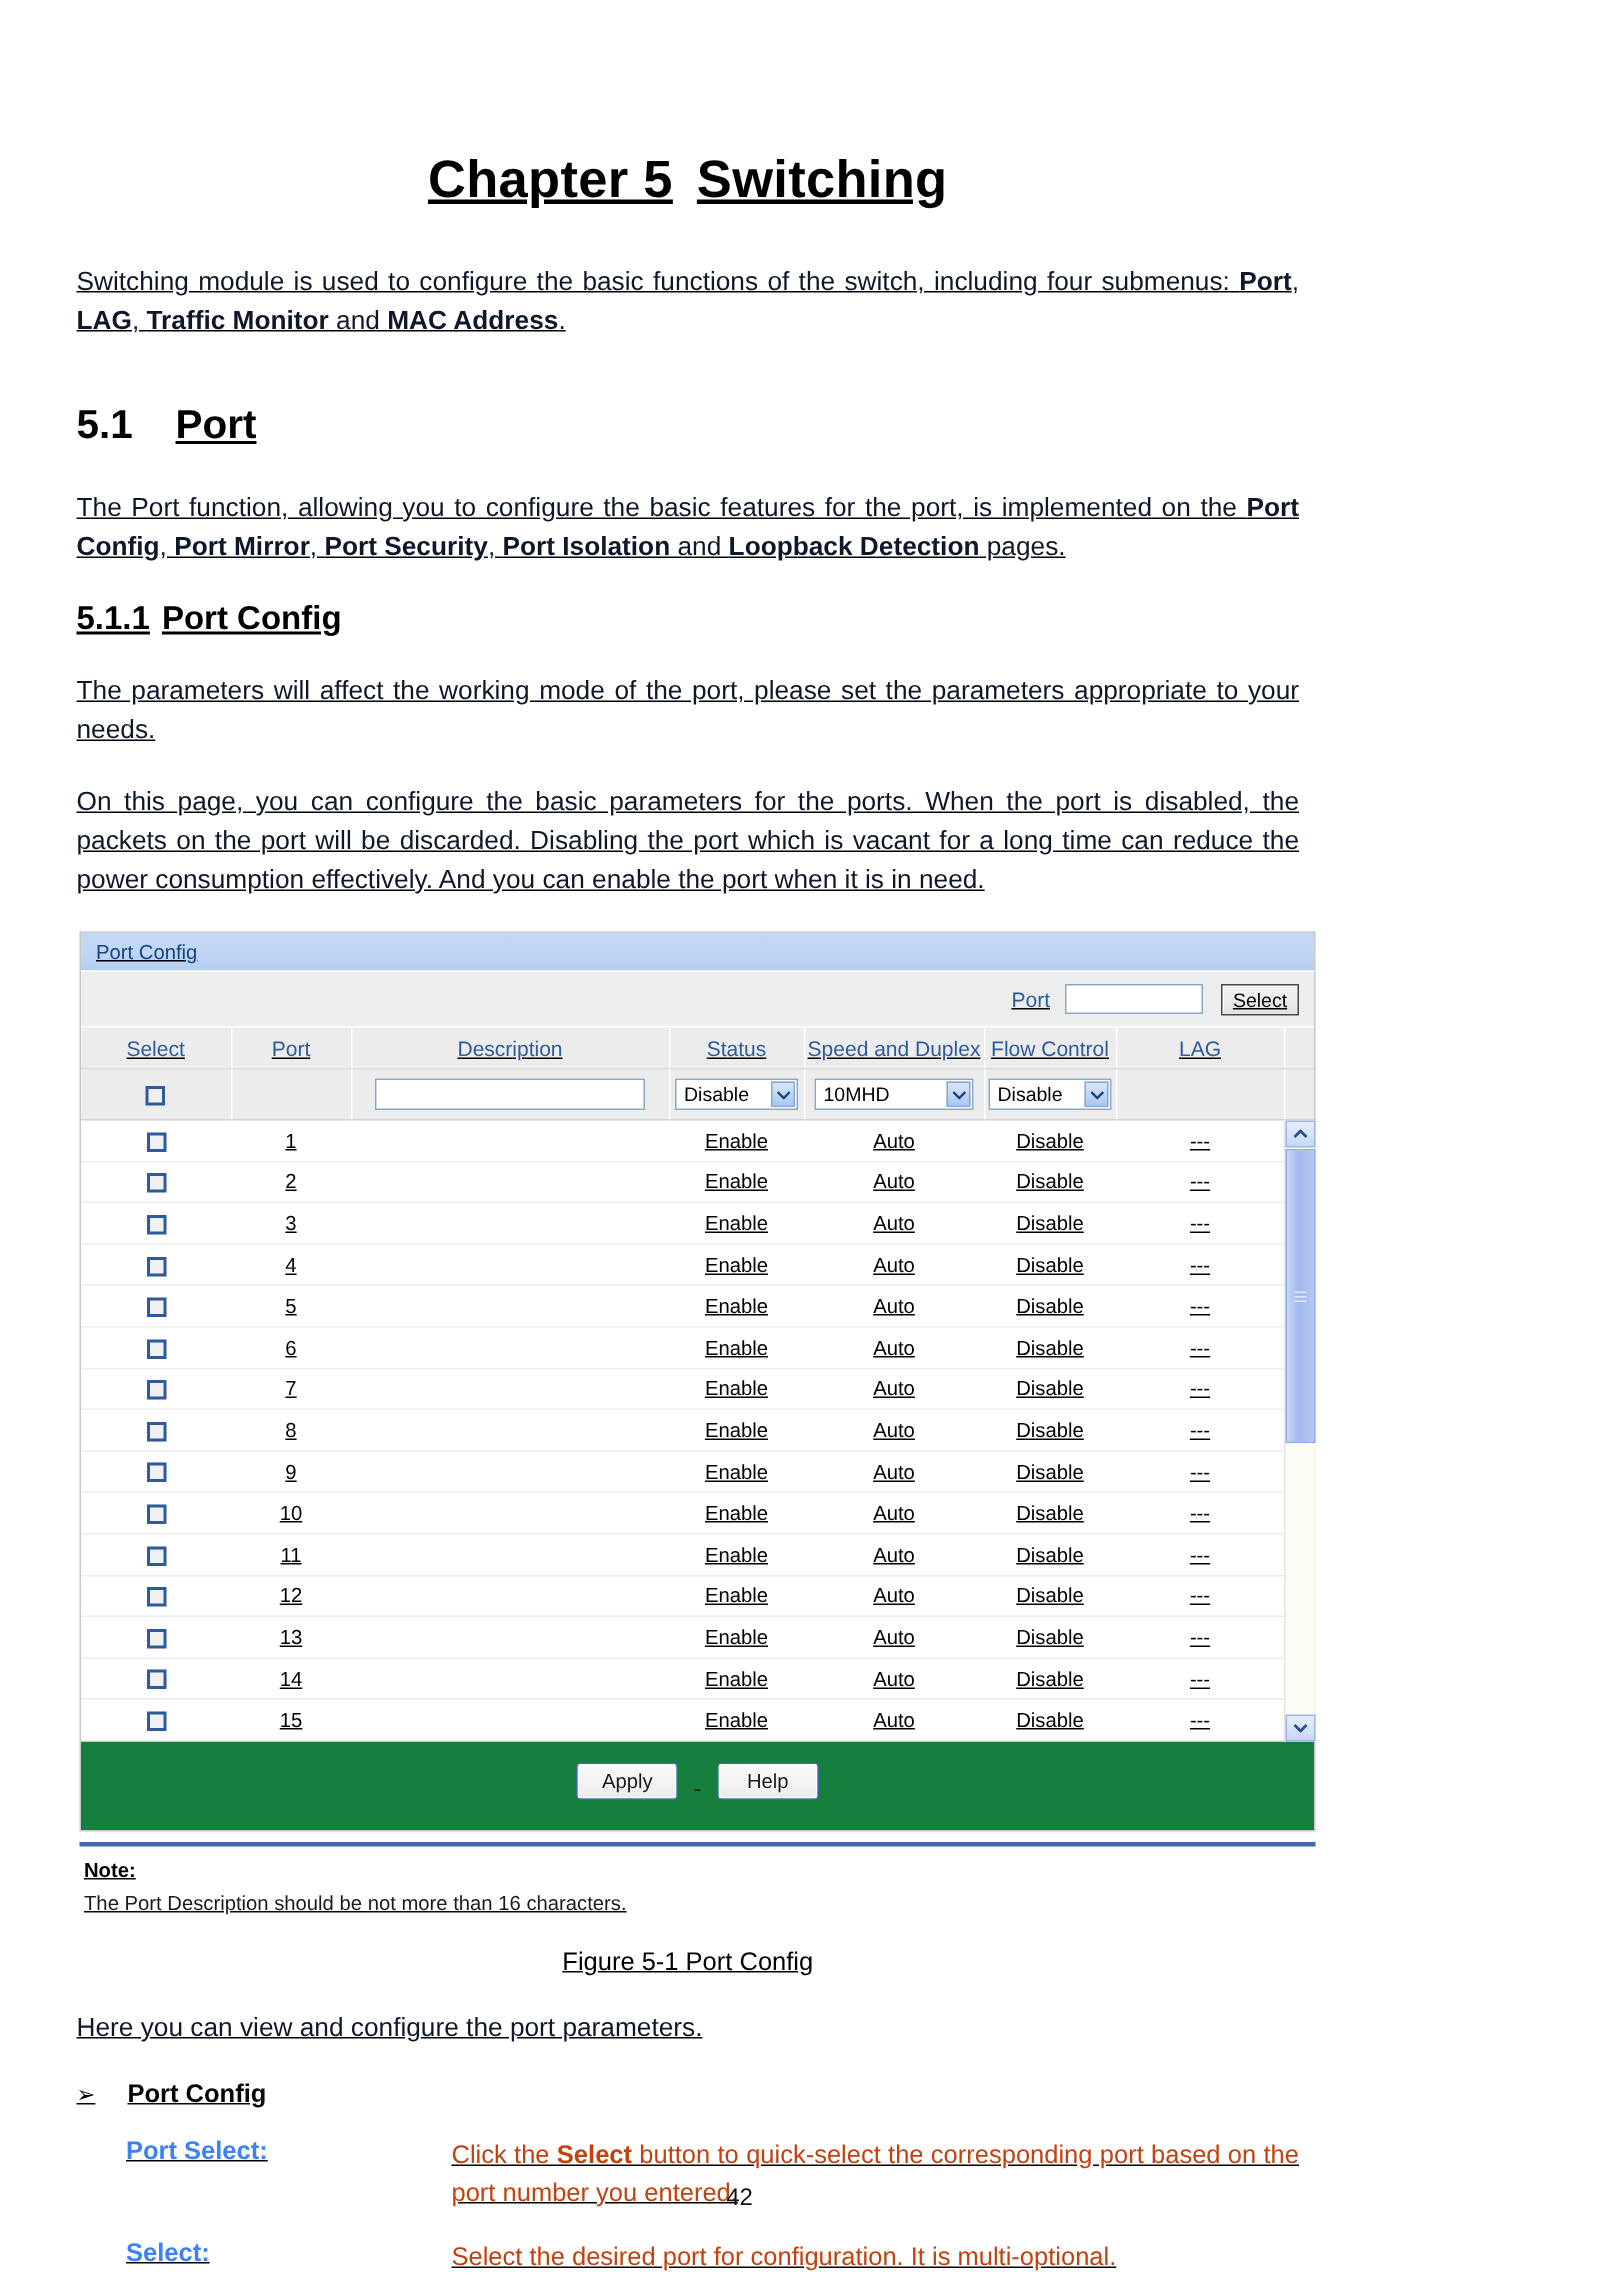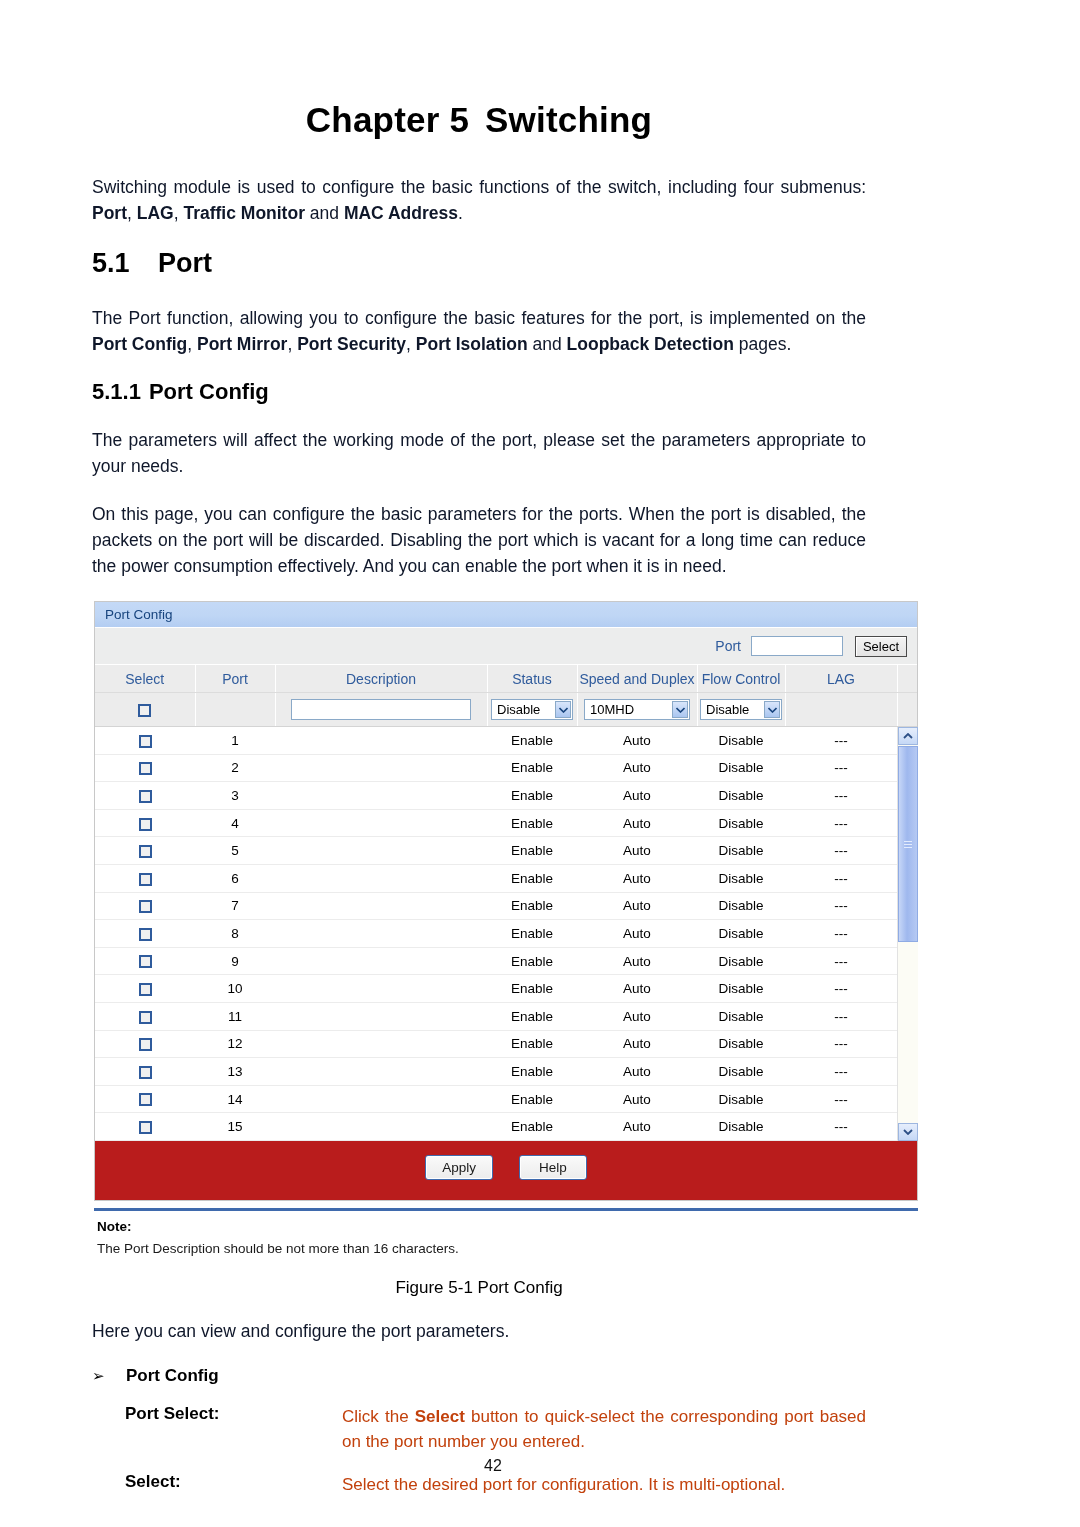--- a/index.html
+++ b/index.html
@@ -13,21 +13,22 @@
     font-family: "Liberation Sans", sans-serif;
     color: #000000;
     position: relative;
     overflow: hidden;
   }
   .page {
     position: relative;
     width: 986px;
     height: 1527px;
     box-sizing: border-box;
-    padding: 100px 120px 0 92px;
+    padding: 100px 120px 0 51px;
+    text-decoration: underline;
   }
 
   
   h1.chapter-title {
     font-size: 35px;
     font-weight: bold;
     text-align: center;
     margin: 0 0 34px 0;
     letter-spacing: 0.2px;
   }
@@ -43,20 +44,21 @@
   p.body-text.nojustify { text-align: left; }
 
   h2.section-title {
     font-size: 27px;
     font-weight: bold;
     margin: 0 0 26px 0;
   }
   h2.section-title .sec-num {
     display: inline-block;
     min-width: 66px;
+    margin-top: 20px;
   }
   h3.subsection-title {
     font-size: 22px;
     font-weight: bold;
     margin: 0 0 22px 0;
   }
   h3.subsection-title .sub-num { margin-right: 8px; }
 
   b, strong { font-weight: bold; }
 
@@ -252,21 +254,21 @@
     display: flex;
     align-items: center;
     justify-content: center;
     cursor: pointer;
   }
   .scroll-track { flex: 1 1 auto; background: #fcfcf5; }
   .grip { width: 8px; }
   .grip i { display: block; height: 1px; background: #e3ecfd; margin: 2px 0; }
 
   .ui-actions {
-    background: #b91c1c;
+    background: #15803d;
     padding: 14px 0 20px 0;
     text-align: center;
   }
   .btn-rounded {
     display: inline-block;
     min-width: 68px;
     height: 25px;
     line-height: 23px;
     margin: 0 11px;
     background: linear-gradient(to bottom, #fafafa 0%, #ececec 100%);
@@ -328,21 +330,21 @@
     margin: 0 0 18px 0;
     align-items: flex-start;
   }
   .def-term {
     width: 250px;
     flex: 0 0 250px;
     padding-left: 33px;
     box-sizing: border-box;
     font-size: 17px;
     font-weight: bold;
-    color: #000000;
+    color: #3b82f6;
   }
   .def-desc {
     flex: 1 1 auto;
     font-size: 17px;
     line-height: 25px;
     text-align: justify;
     color: #c2410c;
   }
   .def-desc.nojustify { text-align: left; }
 

